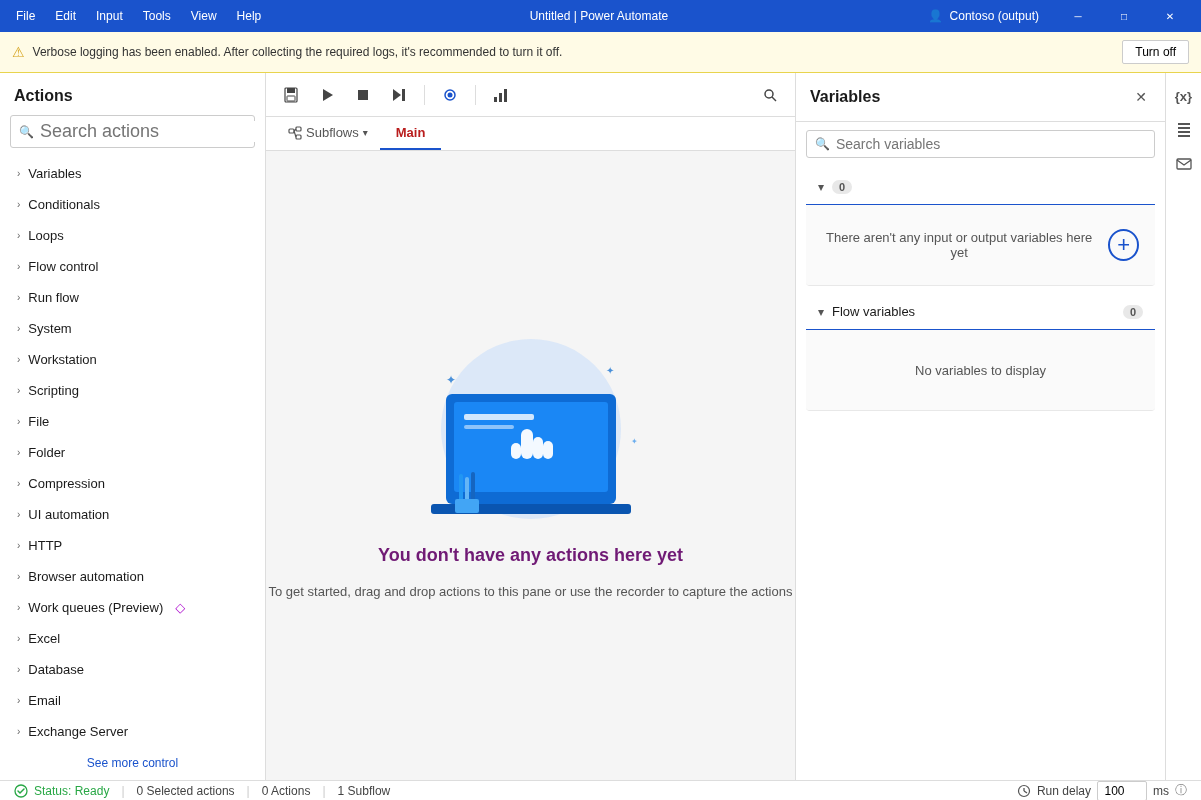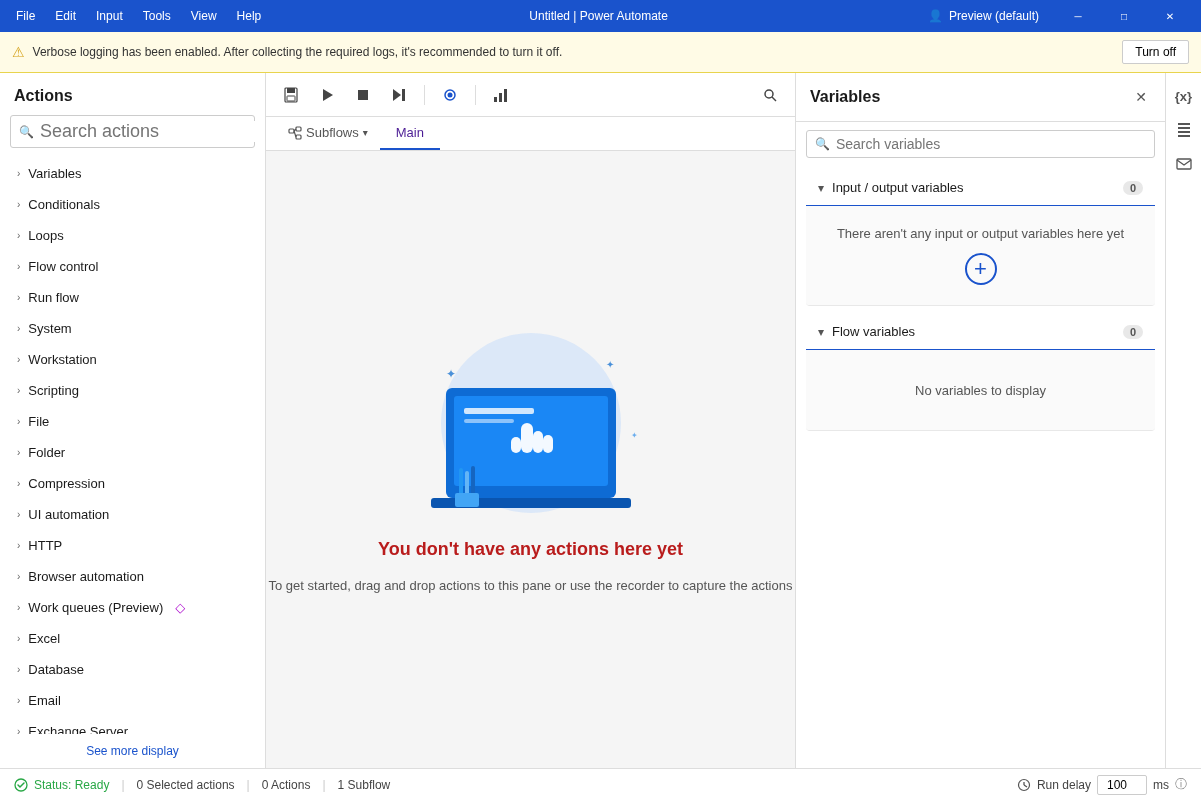--- a/index.html
+++ b/index.html
@@ -164,24 +164,24 @@
       gap: 4px;
       padding: 8px 12px;
       cursor: pointer;
       color: #555;
       font-size: 13px;
       border-bottom: 2px solid transparent;
     }
     .tab-main {
       padding: 8px 16px;
       cursor: pointer;
-      color: #4c1d95;
+      color: #b91c1c;
       font-size: 13px;
       border-bottom: 2px solid #1a53cc;
-      font-weight: 400;
+      font-weight: 700;
     }
 
     
     .canvas {
       flex: 1;
       display: flex;
       flex-direction: column;
       align-items: center;
       justify-content: center;
       background: #f5f5f5;
@@ -189,21 +189,21 @@
     .canvas-illustration {
       display: flex;
       flex-direction: column;
       align-items: center;
       gap: 16px;
     }
     .illustration-svg { width: 280px; height: 200px; }
     .canvas-title {
       font-size: 18px;
       font-weight: 600;
-      color: #b91c1c;
+      color: #701a75;
       text-align: center;
     }
     .canvas-subtitle {
       font-size: 13px;
       color: #555;
       text-align: center;
       line-height: 1.5;
     }
 
     
@@ -282,21 +282,21 @@
       font-weight: 600;
     }
     .var-section-body {
       background: #fafafa;
       padding: 20px 16px;
       text-align: center;
       color: #555;
       font-size: 13px;
       min-height: 80px;
       display: flex;
-      flex-direction: column;
+      flex-direction: row;
       align-items: center;
       justify-content: center;
       gap: 12px;
     }
     .add-var-btn {
       color: #1a53cc;
       font-size: 22px;
       cursor: pointer;
       width: 32px;
       height: 32px;
@@ -331,21 +331,21 @@
       font-size: 14px;
     }
 
     
     .statusbar {
       background: white;
       border-top: 1px solid #ddd;
       display: flex;
       align-items: center;
       padding: 0 14px;
-      height: 32px;
+      height: 20px;
       font-size: 12px;
       color: #444;
       gap: 12px;
       flex-shrink: 0;
     }
     .status-ready {
       display: flex;
       align-items: center;
       gap: 6px;
       color: #28a745;
@@ -355,41 +355,41 @@
     .run-delay-box {
       display: flex;
       align-items: center;
       gap: 6px;
     }
     .run-delay-input {
       width: 50px;
       border: 1px solid #ccc;
       padding: 2px 4px;
       font-size: 12px;
-      text-align: right;
+      text-align: center;
       border-radius: 2px;
     }
     .info-icon { color: #888; cursor: pointer; }
   </style>
 </head>
 <body>
 
 <div class="titlebar">
   <div class="titlebar-menu">
     <span>File</span>
     <span>Edit</span>
     <span>Input</span>
     <span>Tools</span>
     <span>View</span>
     <span>Help</span>
   </div>
   <div class="titlebar-title">Untitled | Power Automate</div>
   <div class="titlebar-account">
     <span>👤</span>
-    <span>Preview (default)</span>
+    <span>Contoso (output)</span>
   </div>
   <div class="titlebar-controls">
     <span>─</span>
     <span>□</span>
     <span class="close-btn">✕</span>
   </div>
 </div>
 
 <div class="warning-bar">
   <span class="warn-icon">⚠</span>
@@ -478,21 +478,21 @@
       <div class="action-item">
         <span class="action-chevron">›</span>
         <span>Email</span>
       </div>
       <div class="action-item">
         <span class="action-chevron">›</span>
         <span>Exchange Server</span>
       </div>
 
     </div>
-    <div class="see-more">See more display</div>
+    <div class="see-more">See more control</div>
   </div>
 
   <div class="flow-area">
 
     <div class="toolbar">
       <button class="toolbar-btn" title="Save">
         <svg width="16" height="16" viewBox="0 0 16 16" fill="none">
           <rect x="2" y="1" width="12" height="14" rx="1" stroke="#444" stroke-width="1.2" fill="none"></rect>
           <rect x="4" y="1" width="8" height="5" fill="#444"></rect>
           <rect x="4" y="9" width="8" height="5" rx="0.5" stroke="#444" stroke-width="1" fill="none"></rect>
@@ -601,21 +601,20 @@
       <span class="var-close-btn">✕</span>
     </div>
     <div class="var-search-box">
       <span style="color:#666; font-size:12px;">🔍</span>
       <input type="text" placeholder="Search variables" style="">
     </div>
 
     <div class="var-section">
       <div class="var-section-header">
         <span style="color:#555; font-size:12px;">▾</span>
-        <span class="var-section-title">Input / output variables</span>
         <span class="var-count-badge">0</span>
       </div>
       <div class="var-section-body">
         <span>There aren't any input or output variables here yet</span>
         <div class="add-var-btn">+</div>
       </div>
     </div>
 
     <div class="var-section">
       <div class="var-section-header">

